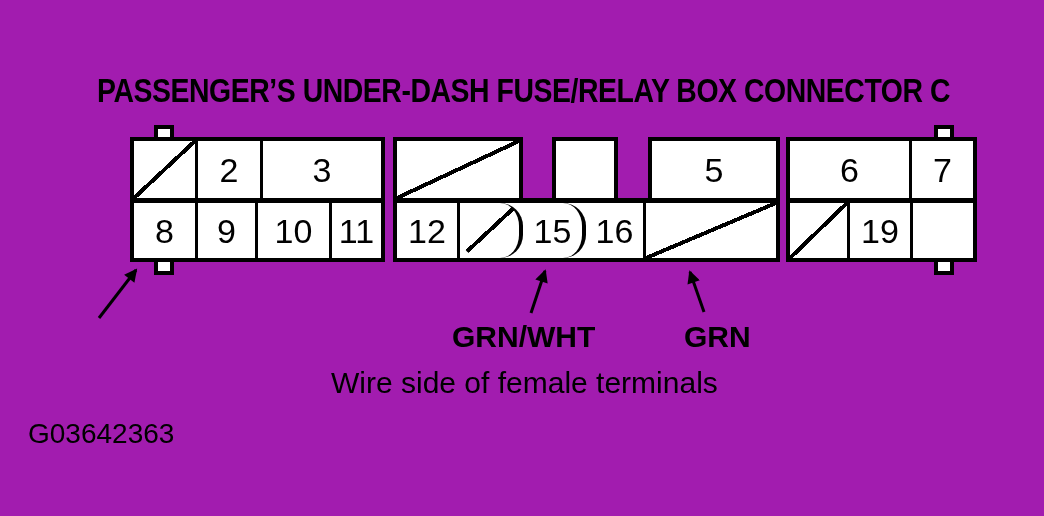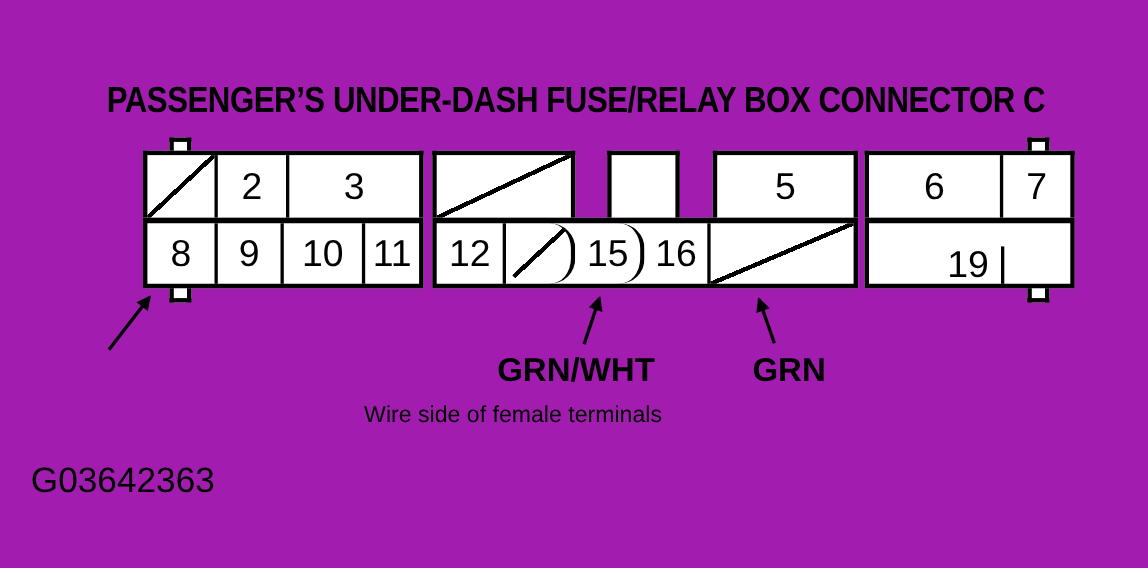--- a/index.html
+++ b/index.html
@@ -62,29 +62,29 @@
   .wire-label {
     position: absolute;
     font-size: 30px;
     font-weight: bold;
     white-space: nowrap;
   }
   .caption {
     position: absolute;
     left: 331px;
     top: 366px;
-    font-size: 21px;
+    font-size: 30px;
     white-space: nowrap;
     text-align: center;
   }
   .figure-id {
     position: absolute;
     left: 28px;
     top: 418px;
-    font-size: 32px;
+    font-size: 28px;
     white-space: nowrap;
   }
   #arrows {
     position: absolute;
     left: 0; top: 0;
     pointer-events: none;
   }
 </style>
 </head>
 <body>
@@ -155,21 +155,21 @@
     <div class="cell diag thickR" style="width:63px"></div>
     <div class="cell thickR" style="width:63px">
       <span class="num">15</span>
     </div>
     <div class="cell" style="width:60px">
       <span class="num">16</span>
     </div>
     <div class="cell last diag"></div>
   </div>
 
-  <div class="block brow" style="left:786px; width:191px;align-items:flex-end;">
+  <div class="block brow" style="left:786px; width:191px;">
     <div class="cell diag" style="width:60px"></div>
     <div class="cell" style="width:63px">
       <span class="num">19</span>
     </div>
   </div>
 
   <svg id="arrows" width="1044" height="516">
     <defs>
       <marker id="ah" viewBox="0 0 10 10" refX="8.5" refY="5" markerWidth="17" markerHeight="13" orient="auto" markerUnits="userSpaceOnUse">
         <path d="M0,0 L10,5 L0,10 z" fill="#000"></path>

